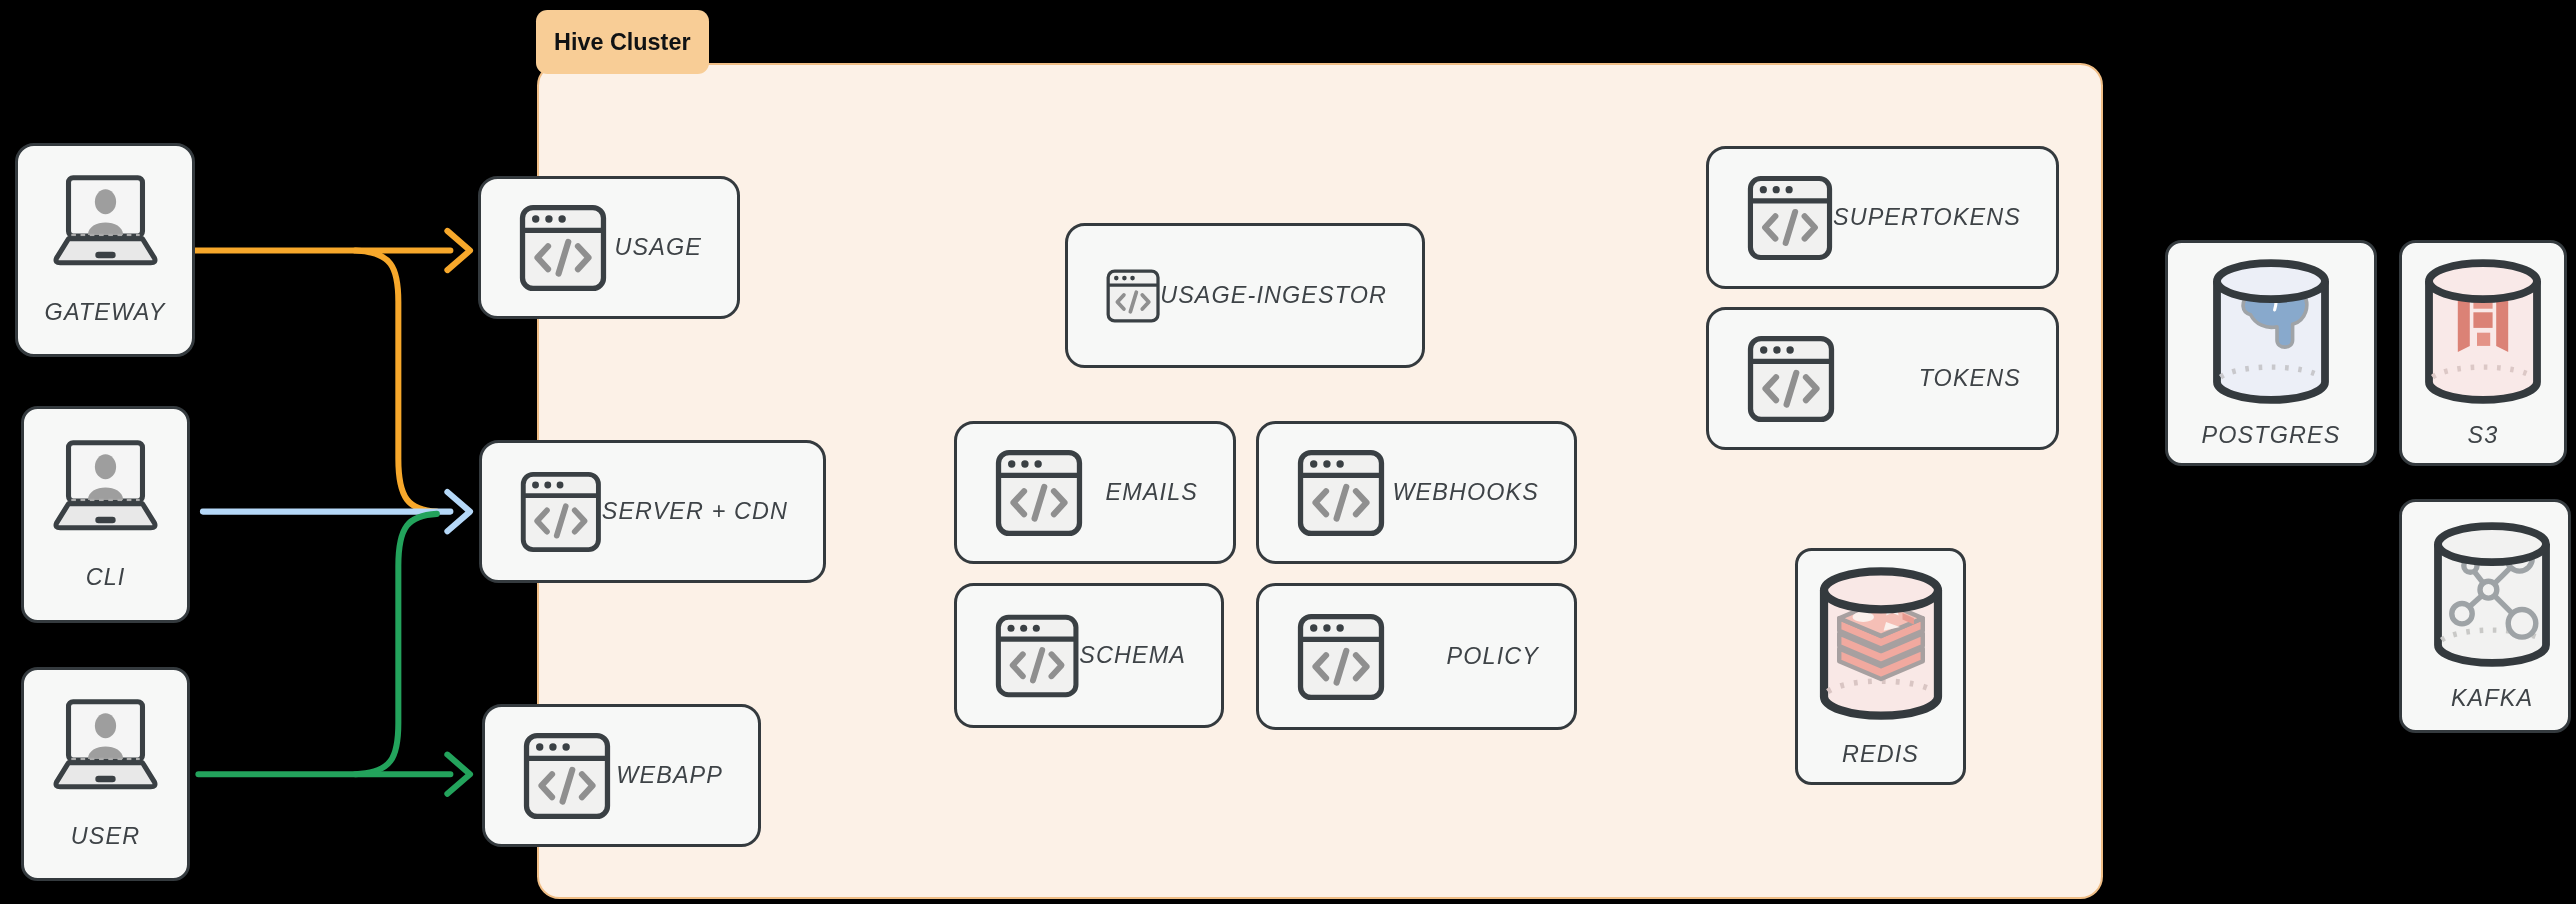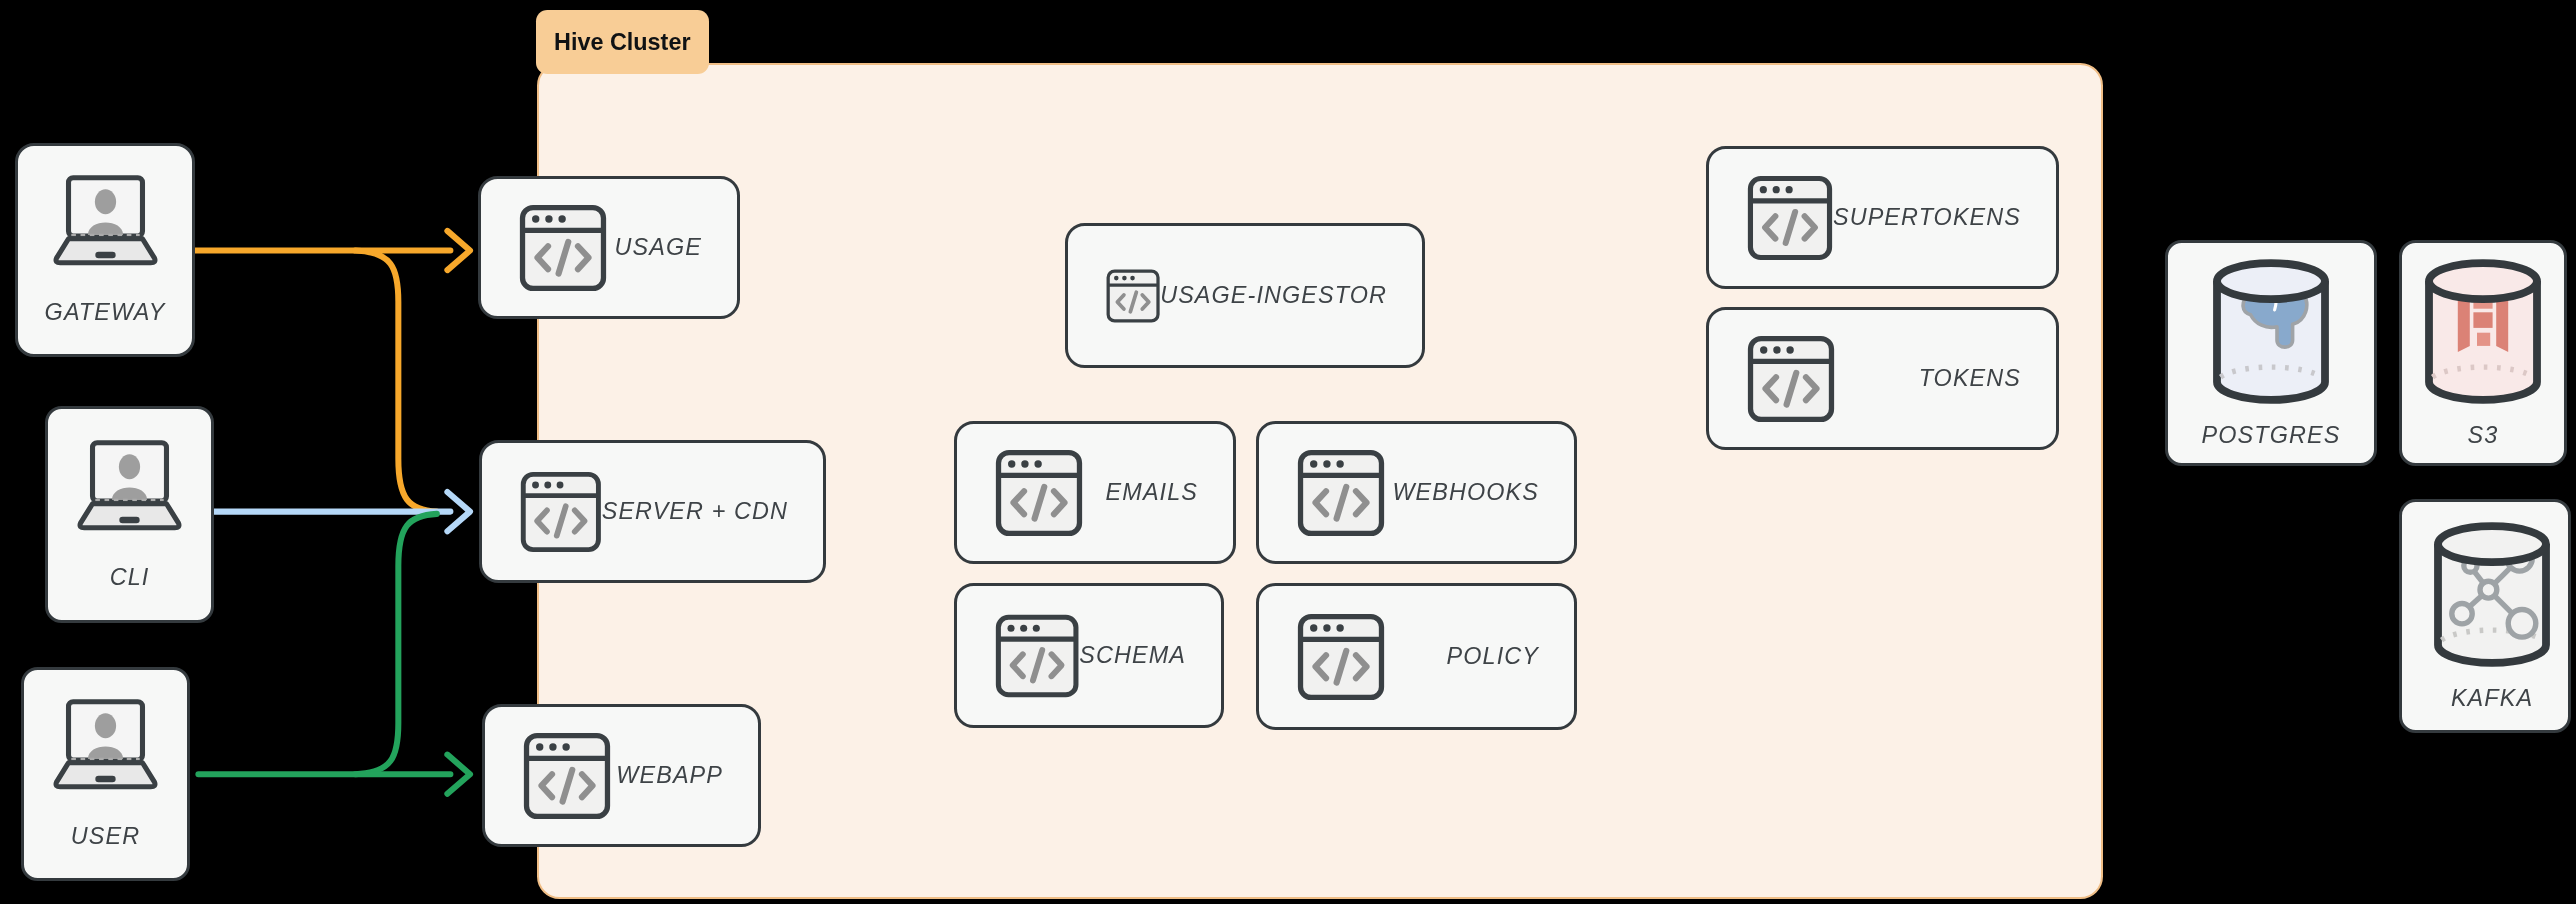--- a/index.html
+++ b/index.html
@@ -20,21 +20,21 @@
   
   .node{position:absolute;background:#F7F8F7;border:3.8px solid #343A3E;box-sizing:border-box;z-index:3;}
   .big{border-radius:16.6px;display:flex;flex-direction:column;align-items:center;
        justify-content:center;gap:27px;}
   .svc{border-radius:19.6px;display:flex;align-items:center;padding:0 35px 0 38px;}
   .lbl{font-style:italic;color:#3E4347;font-size:23.4px;letter-spacing:1.1px;white-space:nowrap;}
   .svc .lbl{flex:1;text-align:right;}
 
   
   .n-gateway{left:15px;top:143px;width:180px;height:214px;border-radius:19px;}
-  .n-cli{left:21px;top:406px;width:169px;height:217px;margin-left:24px;}
+  .n-cli{left:21px;top:406px;width:169px;height:217px;}
   .n-user{left:21px;top:667px;width:169px;height:214px;}
   .n-usage{left:478px;top:176px;width:262px;height:143px;}
   .n-server{left:479px;top:440px;width:347px;height:143px;}
   .n-webapp{left:482px;top:704px;width:279px;height:143px;}
   .n-ingestor{left:1065px;top:223px;width:360px;height:145px;}
   .n-emails{left:954px;top:421px;width:282px;height:143px;}
   .n-webhooks{left:1256px;top:421px;width:321px;height:143px;}
   .n-schema{left:954px;top:583px;width:270px;height:145px;}
   .n-policy{left:1256px;top:583px;width:321px;height:147px;}
   .n-supertokens{left:1706px;top:146px;width:353px;height:143px;}
@@ -230,20 +230,40 @@
       <circle cx="19" cy="17" r="4.2" fill="#3A4044"></circle>
         <circle cx="34" cy="17" r="4.2" fill="#3A4044"></circle>
         <circle cx="49" cy="17" r="4.2" fill="#3A4044"></circle>
       <path d="M33 48 L21 61 L33 74" fill="none" stroke="#8F8F8F" stroke-width="7" stroke-linecap="round" stroke-linejoin="round"></path>
       <path d="M67 48 L79 61 L67 74" fill="none" stroke="#8F8F8F" stroke-width="7" stroke-linecap="round" stroke-linejoin="round"></path>
       <line x1="56" y1="43" x2="45" y2="79" stroke="#8F8F8F" stroke-width="7" stroke-linecap="round"></line>
     </svg>
     <div class="lbl">TOKENS</div>
   </div>
 
+  <div class="node big n-redis">
+    <svg width="140" height="157" viewBox="0 0 110 124">
+      <path d="M10 20 V104 A45 15 0 0 0 100 104 V20" fill="#F9E8E6" stroke="#343A3E" stroke-width="6.5"></path>
+      <path d="M13 100 A45 13 0 0 1 97 100" fill="none" stroke="#D9C5C3" stroke-width="4.5" stroke-dasharray="3 8"></path>
+      <g stroke="#A7A0A0" stroke-width="3.5" stroke-linejoin="round">
+        <path d="M22 66 L55 80 L88 66 L88 76 L55 90 L22 76 Z" fill="#F1A99F"></path>
+        <path d="M22 54 L55 68 L88 54 L88 64 L55 78 L22 64 Z" fill="#F1A99F"></path>
+        <path d="M22 42 L55 56 L88 42 L88 52 L55 66 L22 52 Z" fill="#F1A99F"></path>
+        <path d="M22 42 L55 28 L88 42 L55 56 Z" fill="#F5BFB6"></path>
+      </g>
+      <g fill="#FBF0EC" stroke="none">
+        <ellipse cx="41" cy="41" rx="8.5" ry="4"></ellipse>
+        <path d="M64 29 l2.6 3.4 4.4.5 -3 2.7 .9 4.3 -4.9-2.2 -4.9 2.2 .9-4.3 -3-2.7 4.4-.5 Z"></path>
+        <path d="M59 45 l11 4 -13 3 Z"></path>
+      </g>
+      <path d="M72 38 l9 4 0 5 -9 -4 Z" fill="#E89A90"></path>
+      <ellipse cx="55" cy="20" rx="45" ry="15" fill="#F9E8E6" stroke="#343A3E" stroke-width="6.5"></ellipse>
+    </svg>
+    <div class="lbl">REDIS</div>
+  </div>
 
   <div class="node big n-postgres">
     <svg width="132" height="149" viewBox="0 0 110 124">
       <path d="M10 20 V104 A45 15 0 0 0 100 104 V20" fill="#ECEFF7" stroke="#343A3E" stroke-width="6.5"></path>
       <path d="M13 100 A45 13 0 0 1 97 100" fill="none" stroke="#C8C8CC" stroke-width="4.5" stroke-dasharray="3 8"></path>
       <path d="M36 32 C30 21 41 12 49 17 C53 9 66 9 70 17 C79 12 88 21 82 30 C88 40 84 53 73 56 L73 69 C73 77 60 77 60 69 L60 58 C51 60 42 56 38 48 C30 46 30 37 36 32 Z" fill="#88A9CC" stroke="#9FA3A7" stroke-width="3" stroke-linejoin="round"></path>
       <circle cx="46" cy="28" r="2.8" fill="#FFFFFF"></circle>
       <circle cx="66" cy="28" r="2.8" fill="#FFFFFF"></circle>
       <path d="M53 17 C59 23 61 34 58 44" stroke="#FFFFFF" stroke-width="2.6" fill="none" stroke-linecap="round"></path>
       <ellipse cx="55" cy="20" rx="45" ry="15" fill="#ECEFF7" stroke="#343A3E" stroke-width="6.5"></ellipse>

